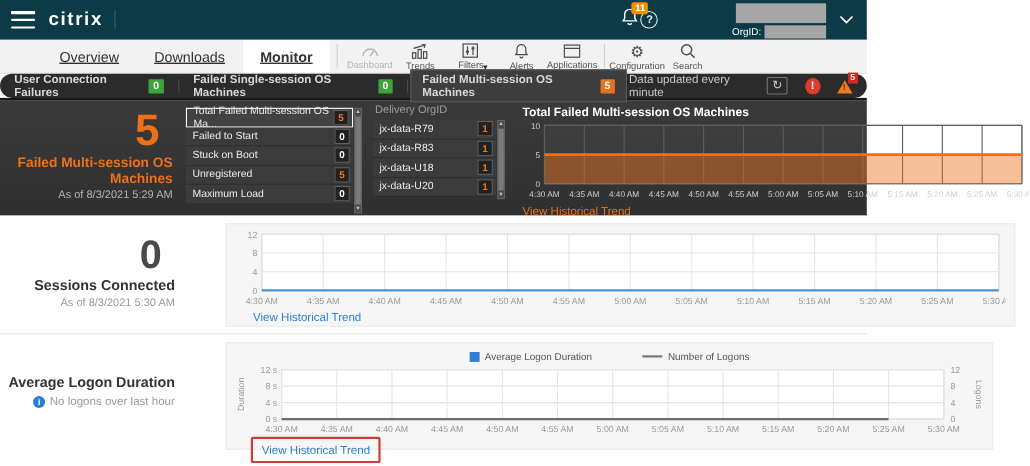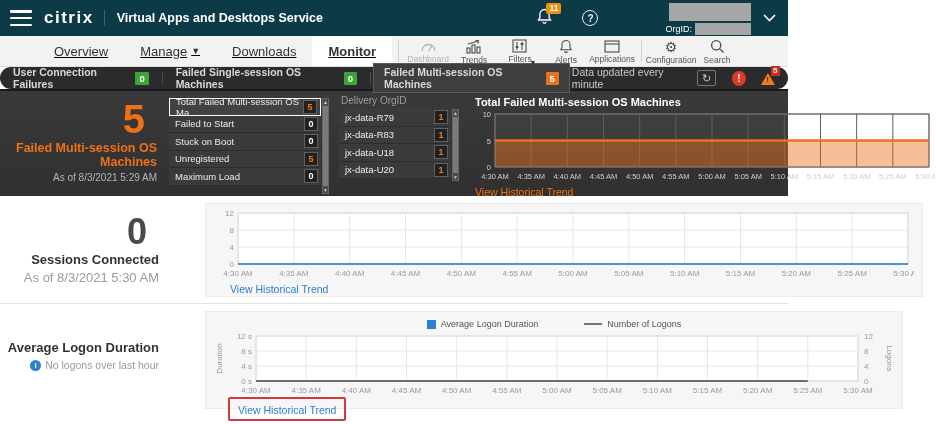--- a/index.html
+++ b/index.html
@@ -7,21 +7,21 @@
   .app { width:788px; height:424px; position:relative; background:#fff; }
 
   
   .topbar { height:36px; background:#0c3b47; display:flex; align-items:center; position:relative; }
   .hamburger { width:22px; height:16px; margin:0 12px 0 10px; display:flex; flex-direction:column; justify-content:space-between; cursor:pointer; }
   .hamburger span { display:block; height:2.5px; background:#fff; border-radius:1px; }
   .logo { color:#fff; font-size:17px; font-weight:600; letter-spacing:1.5px; margin-right:10px; }
   .logo-divider { width:1px; height:16px; background:#3d6670; margin-right:12px; }
   .app-title { color:#fff; font-size:12.5px; font-weight:bold; }
   .topbar-right { position:absolute; right:0; top:0; height:36px; display:flex; align-items:center; }
-  .bell-wrap { position:relative; margin-right:30px; cursor:pointer; }
+  .bell-wrap { position:relative; margin-right:2px; cursor:pointer; }
   .bell-badge { position:absolute; top:-5px; left:9px; background:#f0900a; color:#fff; font-size:8.5px; font-weight:bold; padding:1px 3px; border-radius:2px; line-height:1.1; }
   .help-btn { width:16px; height:16px; border:1.4px solid #e6eef0; border-radius:50%; color:#e6eef0; font-size:10px; font-weight:bold; display:flex; align-items:center; justify-content:center; margin-right:28px; cursor:pointer; }
   .account { display:flex; flex-direction:column; align-items:flex-end; margin-right:8px; }
   .redacted { background:#a6a6a6; }
   .redacted.user { width:82px; height:18px; margin-top:2px; }
   .orgid { display:flex; align-items:center; gap:3px; margin-top:2px;padding-left:39px; }
   .orgid span { color:#fff; font-size:9px; }
   .redacted.org { width:56px; height:12px; }
   .chev { margin:0 12px 0 4px; cursor:pointer; display:flex; align-items:center; }
 
@@ -79,21 +79,21 @@
   .dp-chart-title { font-size:11px; font-weight:bold; color:#fff; margin-bottom:2px; }
   .link-orange { font-size:10.5px; color:#ed7118; cursor:pointer; display:inline-block; margin-top:1px; }
 
   
   .section { display:flex; background:#fff; }
   .sec-sessions { height:107px; }
   .sec-logon { height:112px; border-top:1px solid #e3e3e3; }
   .sec-summary { width:165px; flex:none; text-align:right; padding-right:6px; }
   .big-zero { font-size:36px; font-weight:bold; color:#4a4a4a; line-height:40px; padding-right:12px; margin-top:16px; }
   .sec-title { font-size:13px; font-weight:bold; color:#333; }
-  .sec-asof { font-size:13px; color:#9a9a9a; margin-top:3px; }
+  .sec-asof { font-size:10px; color:#9a9a9a; margin-top:3px; }
   .card { flex:1; background:#f6f6f6; border:1px solid #ececec; margin:7px 4px 6px 40px; padding:5px 8px 3px 8px; }
   .link-blue { font-size:10.5px; color:#2d7fd3; cursor:pointer; display:inline-block; }
   .sessions-link { margin-left:16px; }
   .logon-summary { padding-top:36px; }
   .note-row { display:flex; justify-content:flex-end; align-items:center; gap:4px; margin-top:4px; }
   .info-i { width:11px; height:11px; border-radius:50%; background:#2d7fd3; color:#fff; font-size:8px; font-weight:bold; text-align:center; line-height:11px; flex:none; }
   .note-text { font-size:10.5px; color:#9a9a9a; }
   .legend { display:flex; justify-content:center; gap:46px; align-items:center; height:14px; margin-bottom:1px; }
   .leg-item { display:flex; align-items:center; gap:5px; font-size:9px; color:#555; }
   .leg-sq { width:9px; height:9px; background:#2d7fd3; }
@@ -107,21 +107,20 @@
 <div class="app">
 
   <header class="topbar">
     <div class="hamburger">
         <span></span>
         <span></span>
         <span></span>
       </div>
     <div class="logo">citrix</div>
     <div class="logo-divider"></div>
-    <div class="app-title">Virtual Apps and Desktops Service</div>
     <div class="topbar-right">
       <div class="bell-wrap">
         <span>
           <svg width="15" height="17" viewBox="0 0 15 17">
               <path d="M7.5 1.5 a4.6 4.6 0 0 1 4.6 4.6 v3.6 l1.4 2.3 H1.5 l1.4-2.3 V6.1 A4.6 4.6 0 0 1 7.5 1.5 Z" fill="none" stroke="#fff" stroke-width="1.3"></path>
               <path d="M6 13.8 a1.5 1.5 0 0 0 3 0" fill="none" stroke="#fff" stroke-width="1.3"></path>
             </svg>
         </span>
         <span class="bell-badge">11</span>
       </div>
@@ -140,24 +139,20 @@
             <path d="M1 1 L6.5 6.5 L12 1" fill="none" stroke="#fff" stroke-width="1.6"></path>
           </svg>
       </div>
     </div>
   </header>
 
   <div class="navrow">
     <div class="nav-tabs">
       <div class="nav-tab">
           <span>Overview</span>
-        </div>
-      <div class="nav-tab">
-          <span>Manage</span>
-          <span class="nav-caret">▼</span>
         </div>
       <div class="nav-tab">
           <span>Downloads</span>
         </div>
       <div class="nav-tab active">
           <span>Monitor</span>
         </div>
     </div>
     <div class="vdiv"></div>
     <div class="tools">

